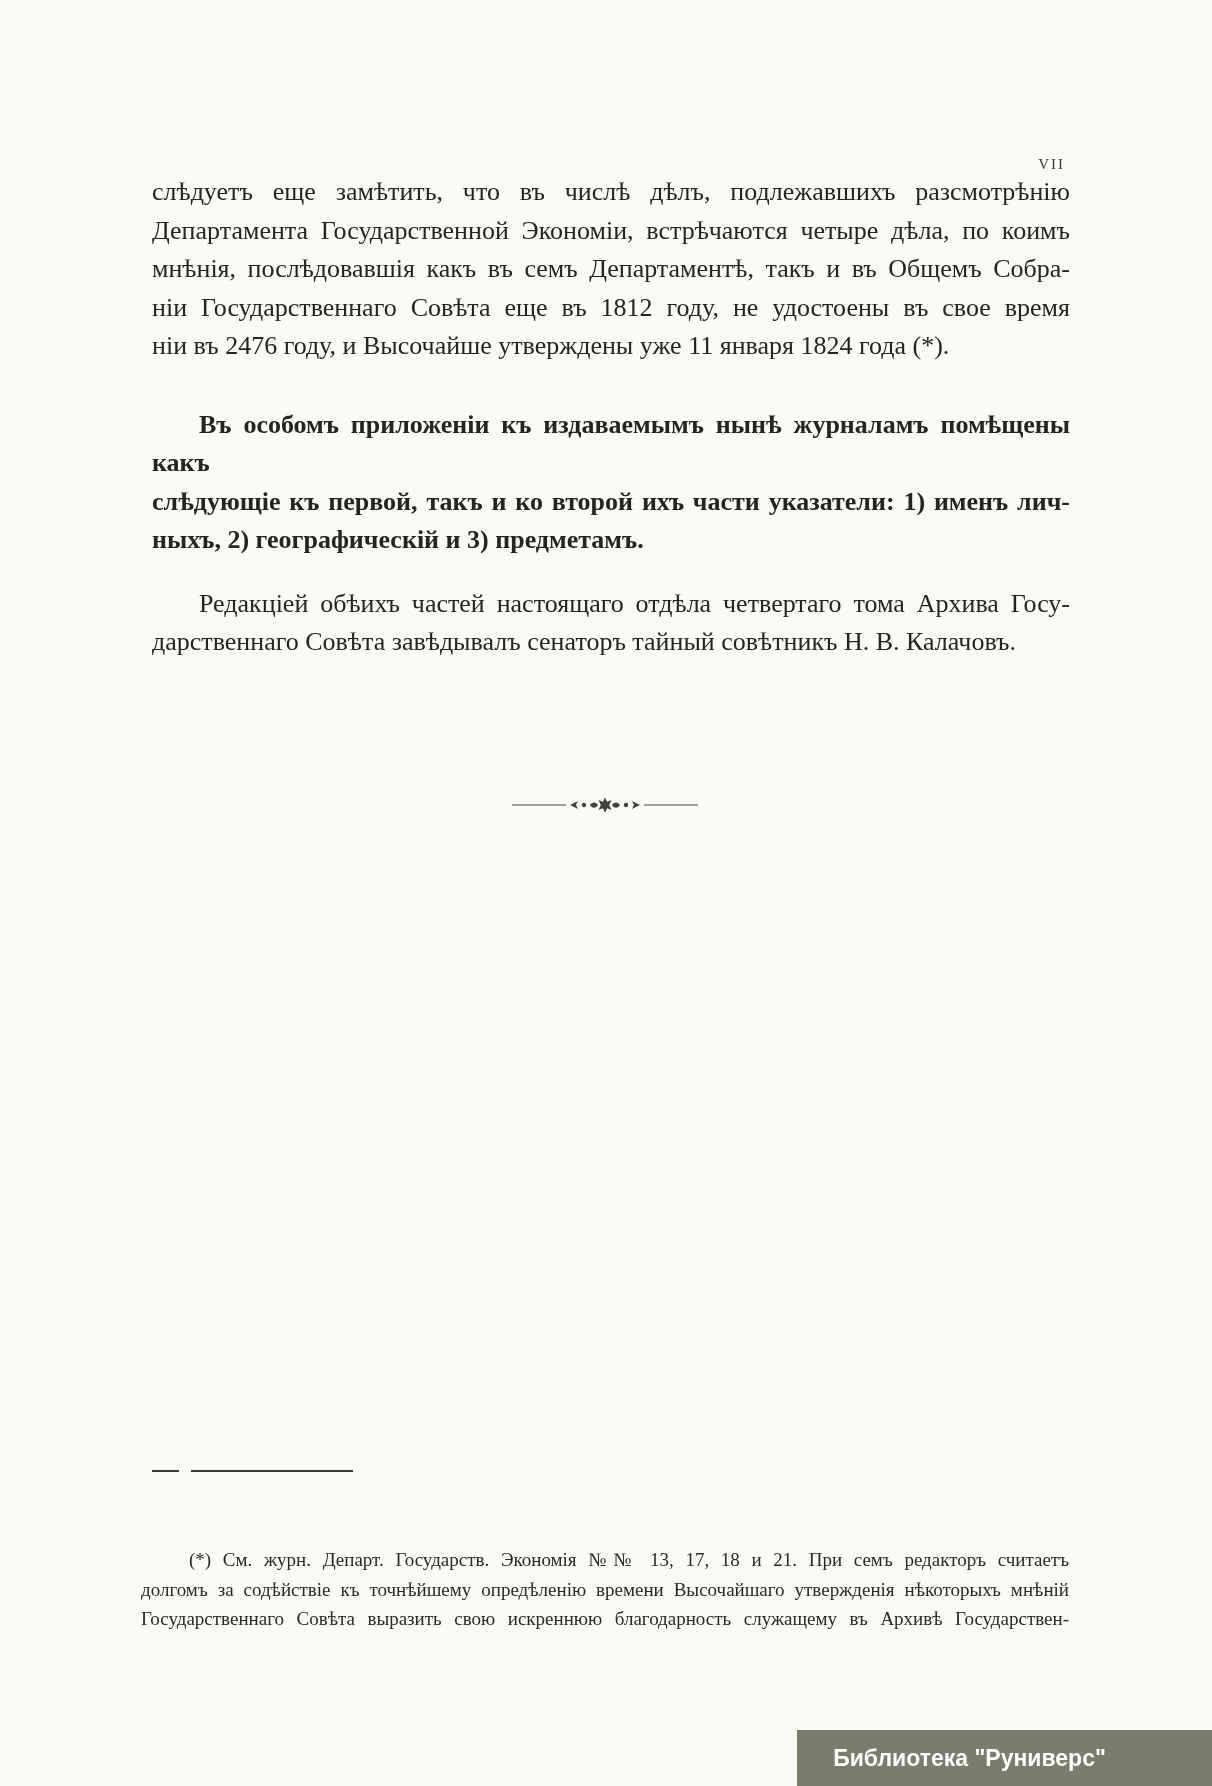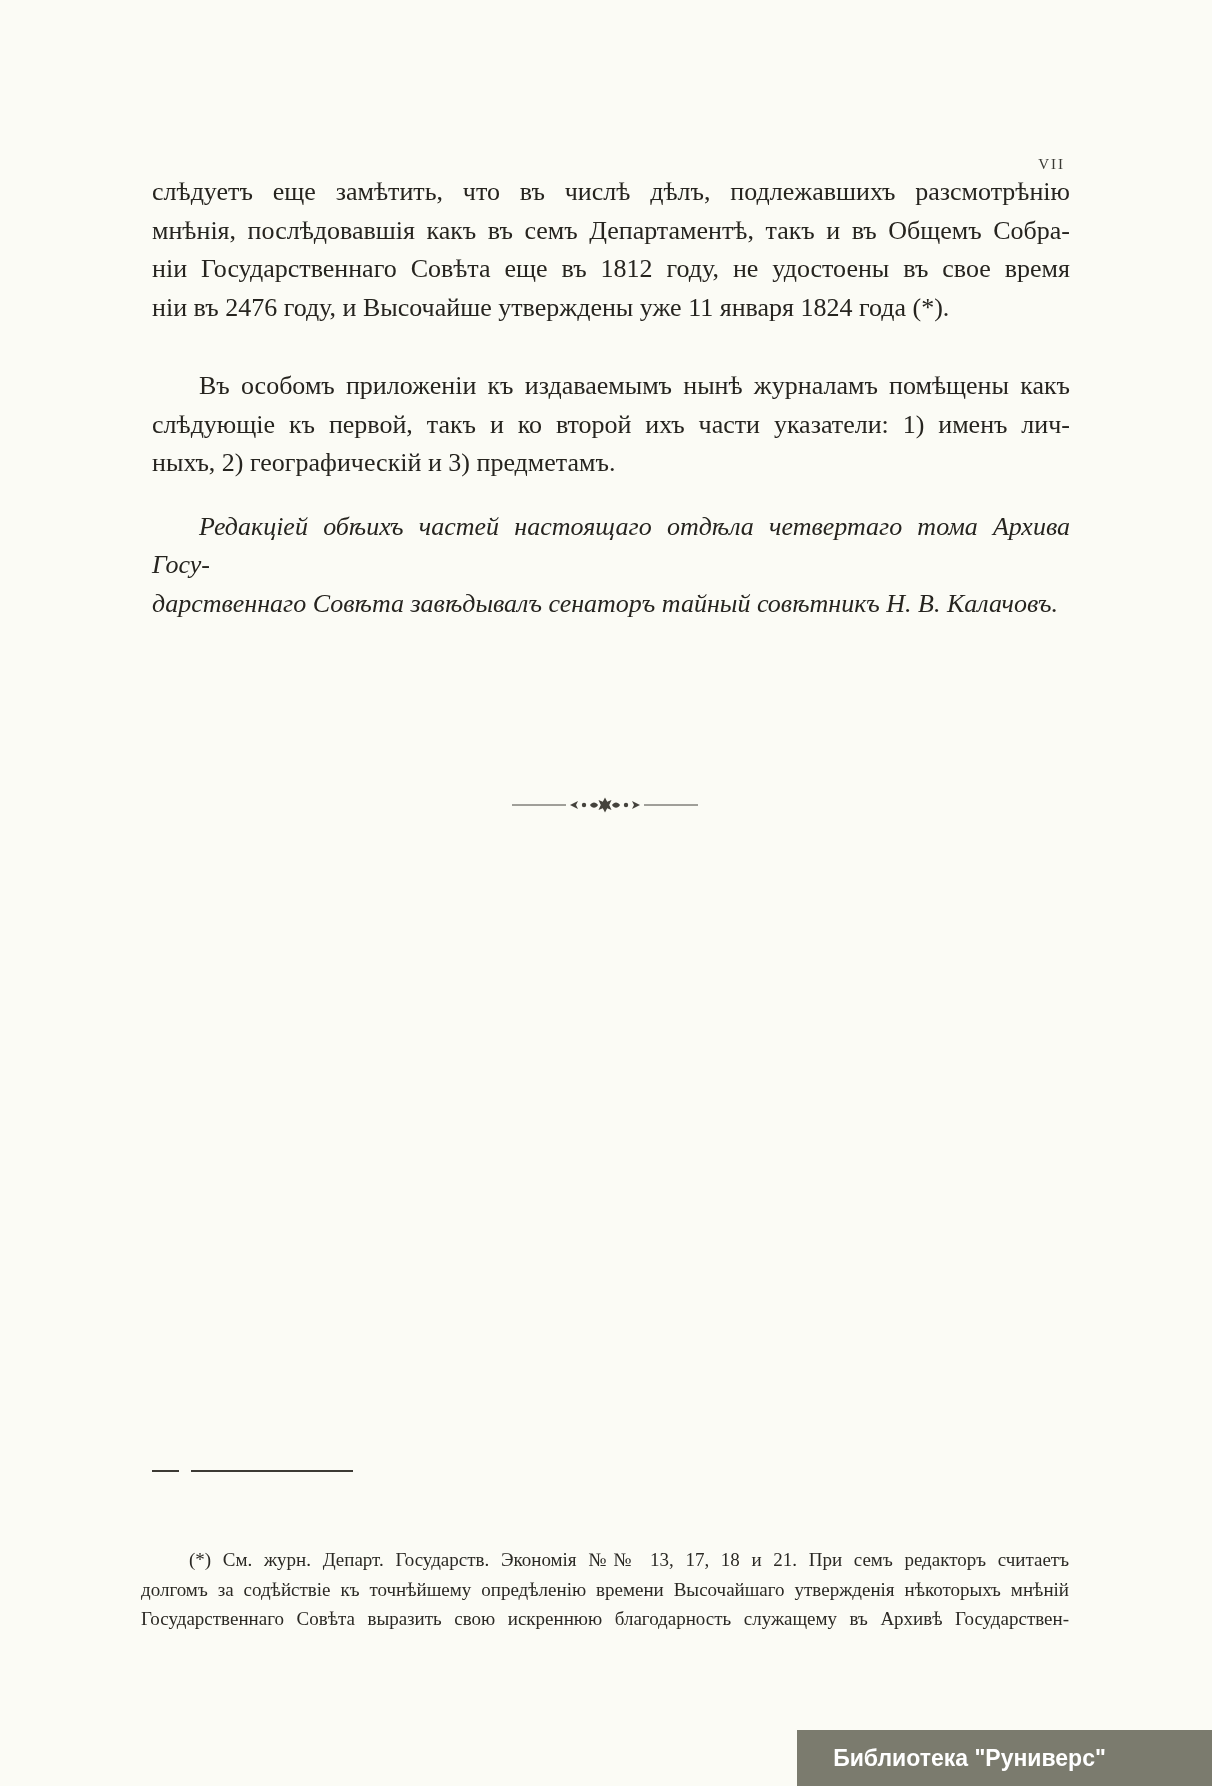--- a/index.html
+++ b/index.html
@@ -16,22 +16,22 @@
   .pagenum {
     position:absolute; top:156px; right:147px;
     font-size:15px; letter-spacing:2px; color:#3a3a35;
     font-variant:small-caps;
   }
   .main {
     position:absolute; left:152px; top:173px; width:918px;
     font-size:26px; line-height:38.5px;
   }
   .para { margin:0; }
-  .para.p2 { margin-top:40px; }
-  .para.p3 { margin-top:25px;font-style:italic; }
+  .para.p2 { margin-top:40px;font-weight:bold; }
+  .para.p3 { margin-top:25px; }
   .line { text-align:justify; text-align-last:justify; white-space:normal; }
   .line.last { text-align-last:left; }
   .line.indent { text-indent:47px; }
   .divider {
     position:absolute; top:797px; left:512px; width:186px; height:16px;
     color:#44423c;
   }
   .fnrule { position:absolute; top:1461px; left:152px; }
   .fnrule .d1, .fnrule .d2 {
     display:inline-block; vertical-align:middle;
@@ -55,20 +55,21 @@
 </head>
 <body>
 
 <div class="page" style="background: rgb(251, 251, 245);">
 
   <div class="pagenum">VII</div>
 
   <div class="main">
     <div class="para">
       <div class="line">слѣдуетъ еще замѣтить, что въ числѣ дѣлъ, подлежавшихъ разсмотрѣнію</div>
+      <div class="line">Департамента Государственной Экономіи, встрѣчаются четыре дѣла, по коимъ</div>
       <div class="line">мнѣнія, послѣдовавшія какъ въ семъ Департаментѣ, такъ и въ Общемъ Собра-</div>
       <div class="line">ніи Государственнаго Совѣта еще въ 1812 году, не удостоены въ свое время</div>
       <div class="line last">ніи въ 2476 году, и Высочайше утверждены уже 11 января 1824 года (*).</div>
     </div>
     <div class="para p2">
       <div class="line indent">Въ особомъ приложеніи къ издаваемымъ нынѣ журналамъ помѣщены какъ</div>
       <div class="line">слѣдующіе къ первой, такъ и ко второй ихъ части указатели: 1) именъ лич-</div>
       <div class="line last">ныхъ, 2) географическій и 3) предметамъ.</div>
     </div>
     <div class="para p3">

